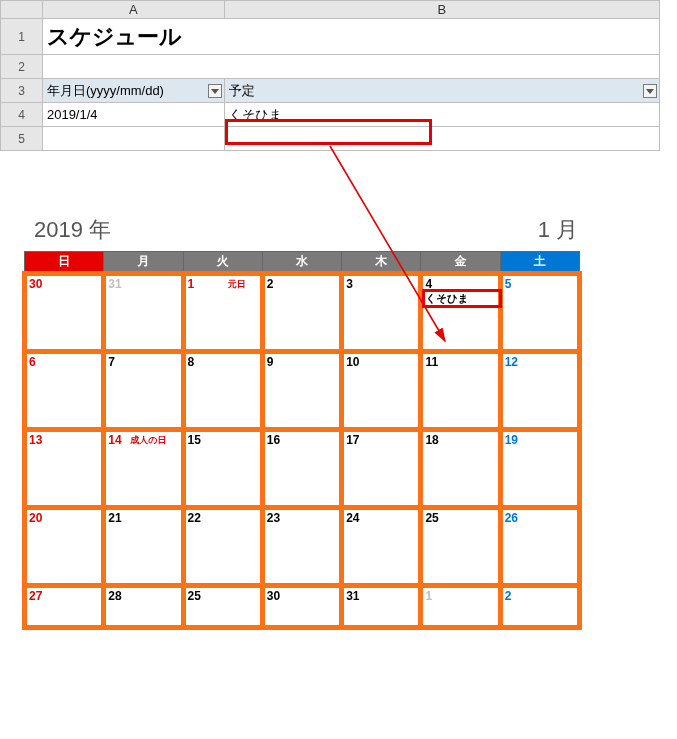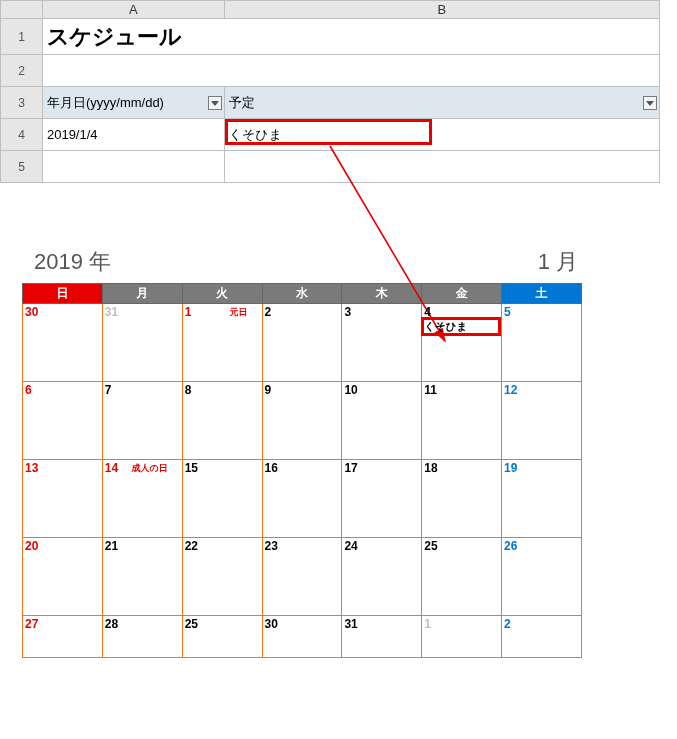--- a/index.html
+++ b/index.html
@@ -6,40 +6,40 @@
     body { margin: 0; font-family: "Meiryo", "Hiragino Sans", Arial, sans-serif; background: #fff; width: 677px; position: relative; }
     .sheet { position: relative; width: 677px; }
 
     
     .grid { border-collapse: collapse; width: 660px; }
     .grid th.corner { width: 42px; height: 18px; background: #e6e6e6; border: 1px solid #bfbfbf; }
     .grid th.colhead { background: #e6e6e6; border: 1px solid #bfbfbf; font-weight: normal; font-size: 13px; color: #333; height: 18px; }
     .grid th.colA { width: 182px; }
     .grid th.colB { width: 436px; }
     .grid td.rowhead { width: 42px; background: #e6e6e6; border: 1px solid #bfbfbf; text-align: center; font-size: 12px; color: #555; height: 22px; }
-    .grid td.cell { border: 1px solid #bfbfbf; font-size: 13px; padding: 0 4px; height: 32px; }
+    .grid td.cell { border: 1px solid #bfbfbf; font-size: 13px; padding: 0 4px; height: 24px; }
     .grid tr.tall td.rowhead, .grid tr.tall td.cell { height: 36px; }
     .title-text { font-size: 22px; font-weight: bold; margin-top: 32px; }
     .header-cell { background: #dde7ef; position: relative; font-size: 13px; color: #000; }
     .filter-icon { display:inline-block; position: absolute; right: 2px; top: 50%; transform: translateY(-50%); width: 14px; height: 14px; border: 1px solid #7a7a7a; background: #f4f4f4; }
     .filter-icon::after { content: ""; position: absolute; left: 2px; top: 4px; width: 0; height: 0; border-left: 4px solid transparent; border-right: 4px solid transparent; border-top: 5px solid #555; }
     .redbox-sheet { position: absolute; border: 3px solid #e60000; width: 207px; height: 26px; left: 225px; top: 119px; pointer-events: none; }
 
     
     .arrow-svg { position: absolute; left: 0; top: 0; pointer-events: none; }
 
     
     .calendar-wrap { margin: 64px 0 0 22px; width:560px; }
     .cal-header { display: flex; justify-content: space-between; font-size: 22px; color: #555; padding: 0 4px 6px; margin-left: 8px; }
     .cal-table { border-collapse: collapse; width: 560px; table-layout: fixed; }
     .cal-table th { color: #fff; font-weight: bold; font-size: 12px; height: 16px; border: 1px solid #666; }
     .dow-sun { background: #e60000; }
     .dow-mid { background: #7a7a7a; }
     .dow-sat { background: #0077d4; }
-    .cal-table td { border: 1px solid #f97316; vertical-align: top; padding: 1px 2px; font-size: 11px; font-weight: bold; height: 78px; position: relative; }
+    .cal-table td { border: 5px solid #f97316; vertical-align: top; padding: 1px 2px; font-size: 11px; font-weight: bold; height: 78px; position: relative; }
     td.small { height: 42px; }
     .daynum { display: block; font-size: 12px; font-weight: bold; }
     .c-sun { color: #e60000; }
     .c-sat { color: #0077d4; }
     .c-gray { color: #bfbfbf; }
     .c-blk { color: #000; }
     .holiday { font-size: 9px; color: #e60000; font-weight: bold; position: absolute; right: 14px; top: 2px; }
     .event-text { font-size: 10.5px; font-weight: bold; color: #000; margin-top: 1px; display: block; }
     .redbox-cal { position: absolute; left: -1px; top: 13px; width: 80px; height: 19px; border: 3px solid #e60000; pointer-events: none; }
   </style>

